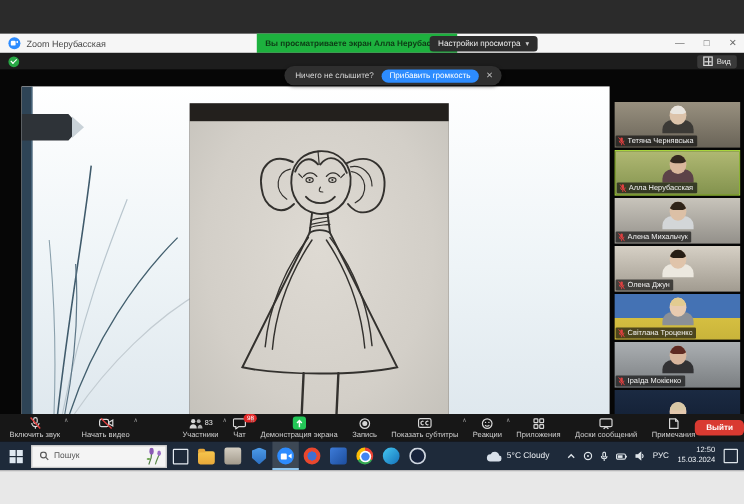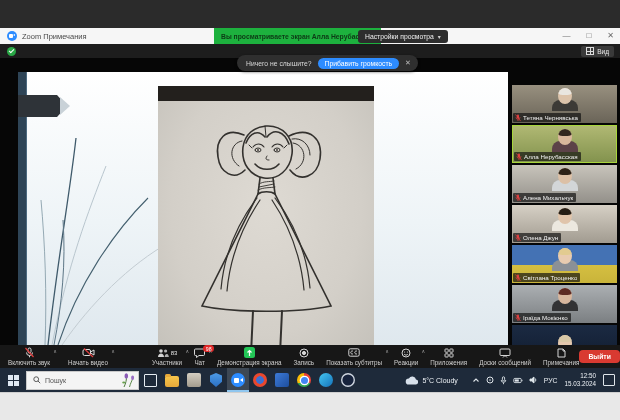--- a/index.html
+++ b/index.html
@@ -138,21 +138,21 @@
 </style>
 </head>
 <body>
 
 <div id="app">
 
   <div id="top-band" class="abs"></div>
 
   <div id="titlebar" class="abs">
     <span id="zoom-ico"></span>
-    <span id="win-title">Zoom Примечания</span>
+    <span id="win-title">Zoom Нерубасская</span>
   </div>
   <div id="share-banner" class="abs">
     <span>Вы просматриваете экран Алла Нерубасская</span>
   </div>
   <div id="view-settings" class="abs">
     <span>Настройки просмотра</span>
     <span class="caret">▾</span>
   </div>
   <div id="win-controls" class="abs">
     <span>—</span>

